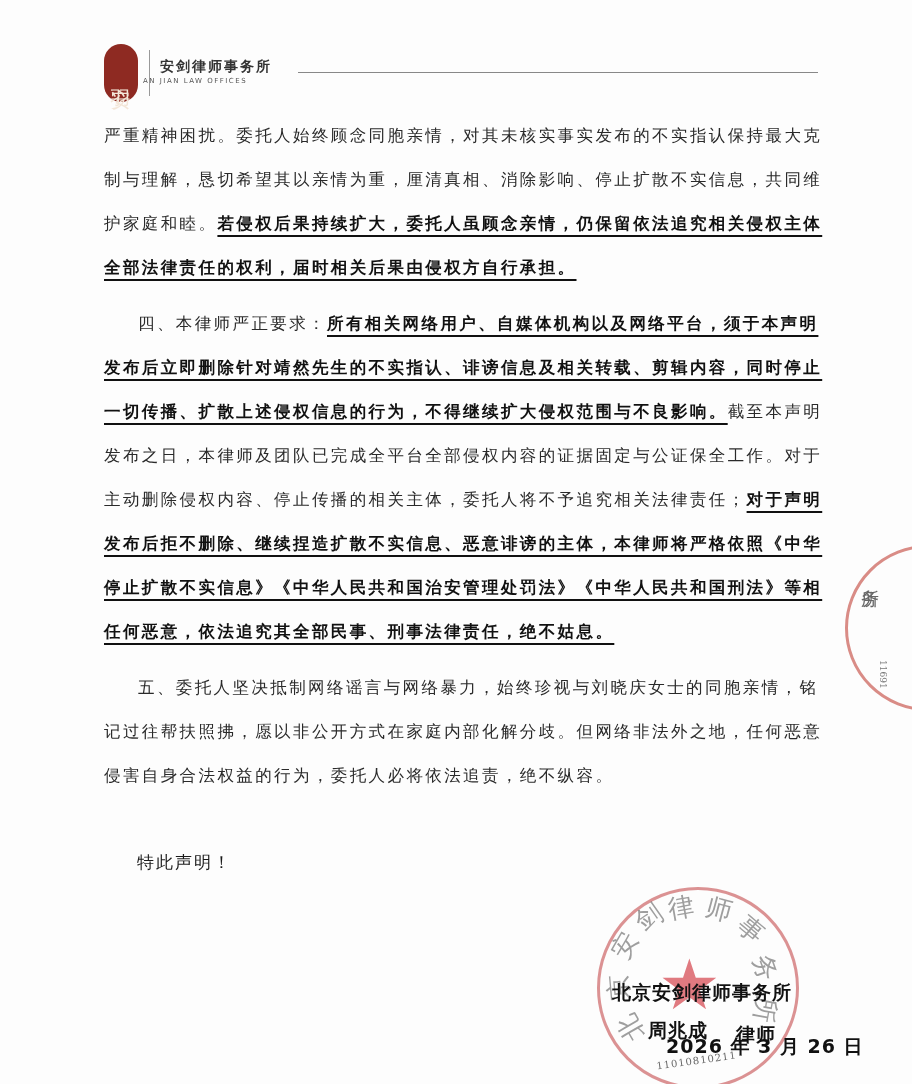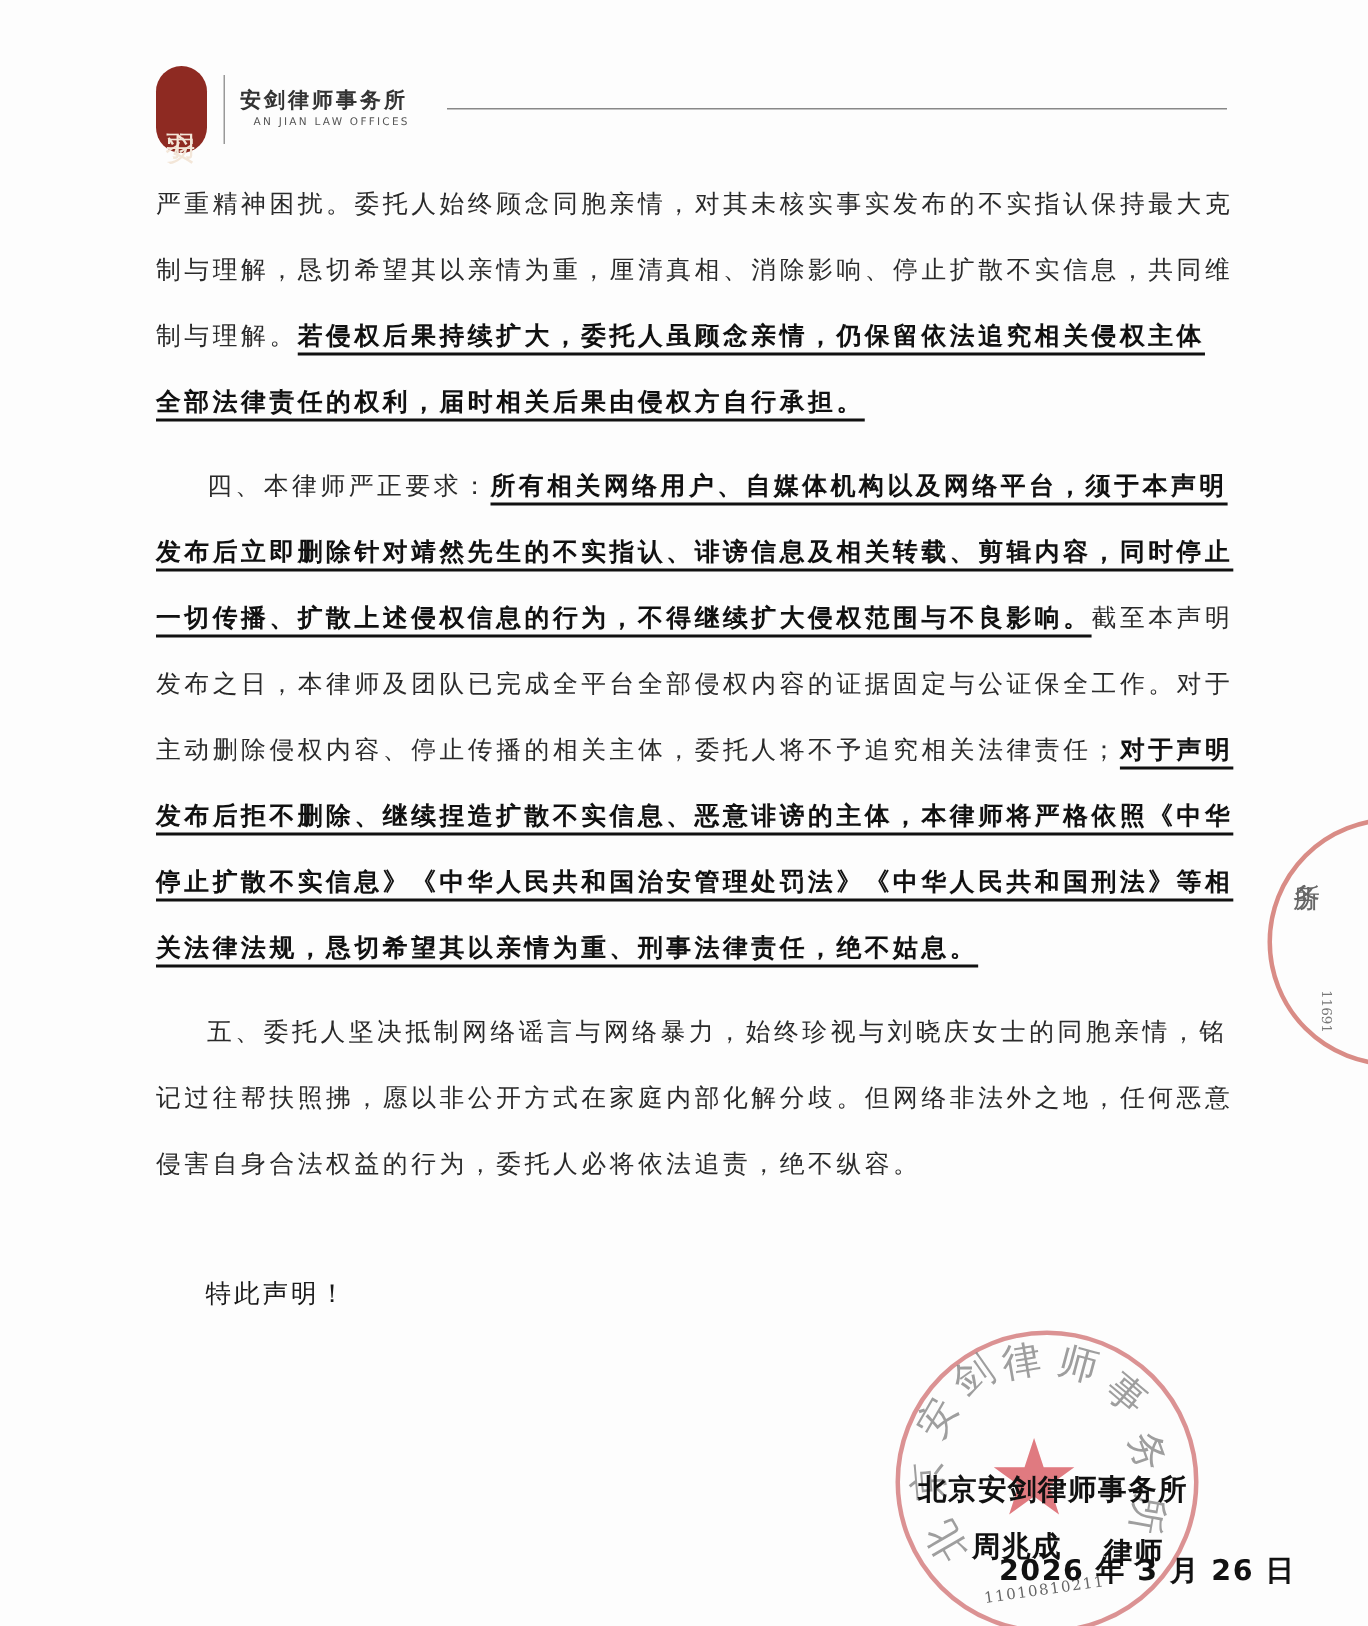--- a/index.html
+++ b/index.html
@@ -9,21 +9,21 @@
     }
     .header { position: absolute; left: 104px; top: 42px; height: 60px; width: 720px; }
     .logo {
       position: absolute; left: 0; top: 2px; width: 34px; height: 58px;
       background: #8e2a22; border-radius: 17px; color: #f3e6d8;
       display: flex; align-items: center; justify-content: center;
       font-size: 20px; line-height: 20px; text-align: center; writing-mode: vertical-rl;
     }
     .hdivider { position: absolute; left: 45px; top: 8px; width: 1px; height: 46px; background: #999; }
     .firm-cn { position: absolute; left: 56px; top: 16px; font-size: 14px; letter-spacing: 2px; color: #333; font-weight: bold; }
-    .firm-en { position: absolute; left: 65px; top: 35px; font-size: 7px; letter-spacing: 1.5px; color: #555; font-family: "DejaVu Sans", sans-serif; }
+    .firm-en { position: absolute; left: 39px; top: 35px; font-size: 7px; letter-spacing: 1.5px; color: #555; font-family: "DejaVu Sans", sans-serif; }
     .hline { position: absolute; left: 194px; top: 30px; width: 520px; height: 1px; background: #888; }
 
     .body { position: absolute; left: 104px; top: 118px; width: 708px; }
     .line {
       height: 44px; line-height: 36px; font-size: 16.5px; white-space: nowrap; letter-spacing: 2.4px;
       font-family: "DejaVu Sans", sans-serif; color: #2a2a2a;
     }
     .indent { padding-left: 34px; text-align: center; }
     .u { text-decoration: underline; text-decoration-thickness: 1.5px; text-underline-offset: 6px; font-weight: bold; color: #111; }
     .gap { height: 12px; }
@@ -58,21 +58,21 @@
   <div class="firm-cn">安剑律师事务所</div>
   <div class="firm-en">AN JIAN LAW OFFICES</div>
   <div class="hline"></div>
 </div>
 
 <div class="body">
 
   <div class="line">严重精神困扰。委托人始终顾念同胞亲情，对其未核实事实发布的不实指认保持最大克</div>
   <div class="line">制与理解，恳切希望其以亲情为重，厘清真相、消除影响、停止扩散不实信息，共同维</div>
   <div class="line">
-    <span>制与理解。</span><span class="u">若侵权后果持续扩大，委托人虽顾念亲情，仍保留依法追究相关侵权主体</span>
+    <span>护家庭和睦。</span><span class="u">若侵权后果持续扩大，委托人虽顾念亲情，仍保留依法追究相关侵权主体</span>
   </div>
   <div class="line">
     <span class="u">全部法律责任的权利，届时相关后果由侵权方自行承担。</span>
   </div>
   <div class="gap"></div>
 
   <div class="line indent">
     <span>四、本律师严正要求：</span><span class="u">所有相关网络用户、自媒体机构以及网络平台，须于本声明</span>
   </div>
   <div class="line">
@@ -85,21 +85,21 @@
   <div class="line">
     <span>主动删除侵权内容、停止传播的相关主体，委托人将不予追究相关法律责任；</span><span class="u">对于声明</span>
   </div>
   <div class="line">
     <span class="u">发布后拒不删除、继续捏造扩散不实信息、恶意诽谤的主体，本律师将严格依照《中华</span>
   </div>
   <div class="line">
     <span class="u">停止扩散不实信息》《中华人民共和国治安管理处罚法》《中华人民共和国刑法》等相</span>
   </div>
   <div class="line">
-    <span class="u">关法律法规，恳切希望其以亲情为重、刑事法律责任，绝不姑息。</span>
+    <span class="u">任何恶意，依法追究其全部民事、刑事法律责任，绝不姑息。</span>
   </div>
   <div class="gap"></div>
 
   <div class="line indent">五、委托人坚决抵制网络谣言与网络暴力，始终珍视与刘晓庆女士的同胞亲情，铭</div>
   <div class="line">记过往帮扶照拂，愿以非公开方式在家庭内部化解分歧。但网络非法外之地，任何恶意</div>
   <div class="line">侵害自身合法权益的行为，委托人必将依法追责，绝不纵容。</div>
 </div>
 
 <div class="closing">特此声明！</div>
 

